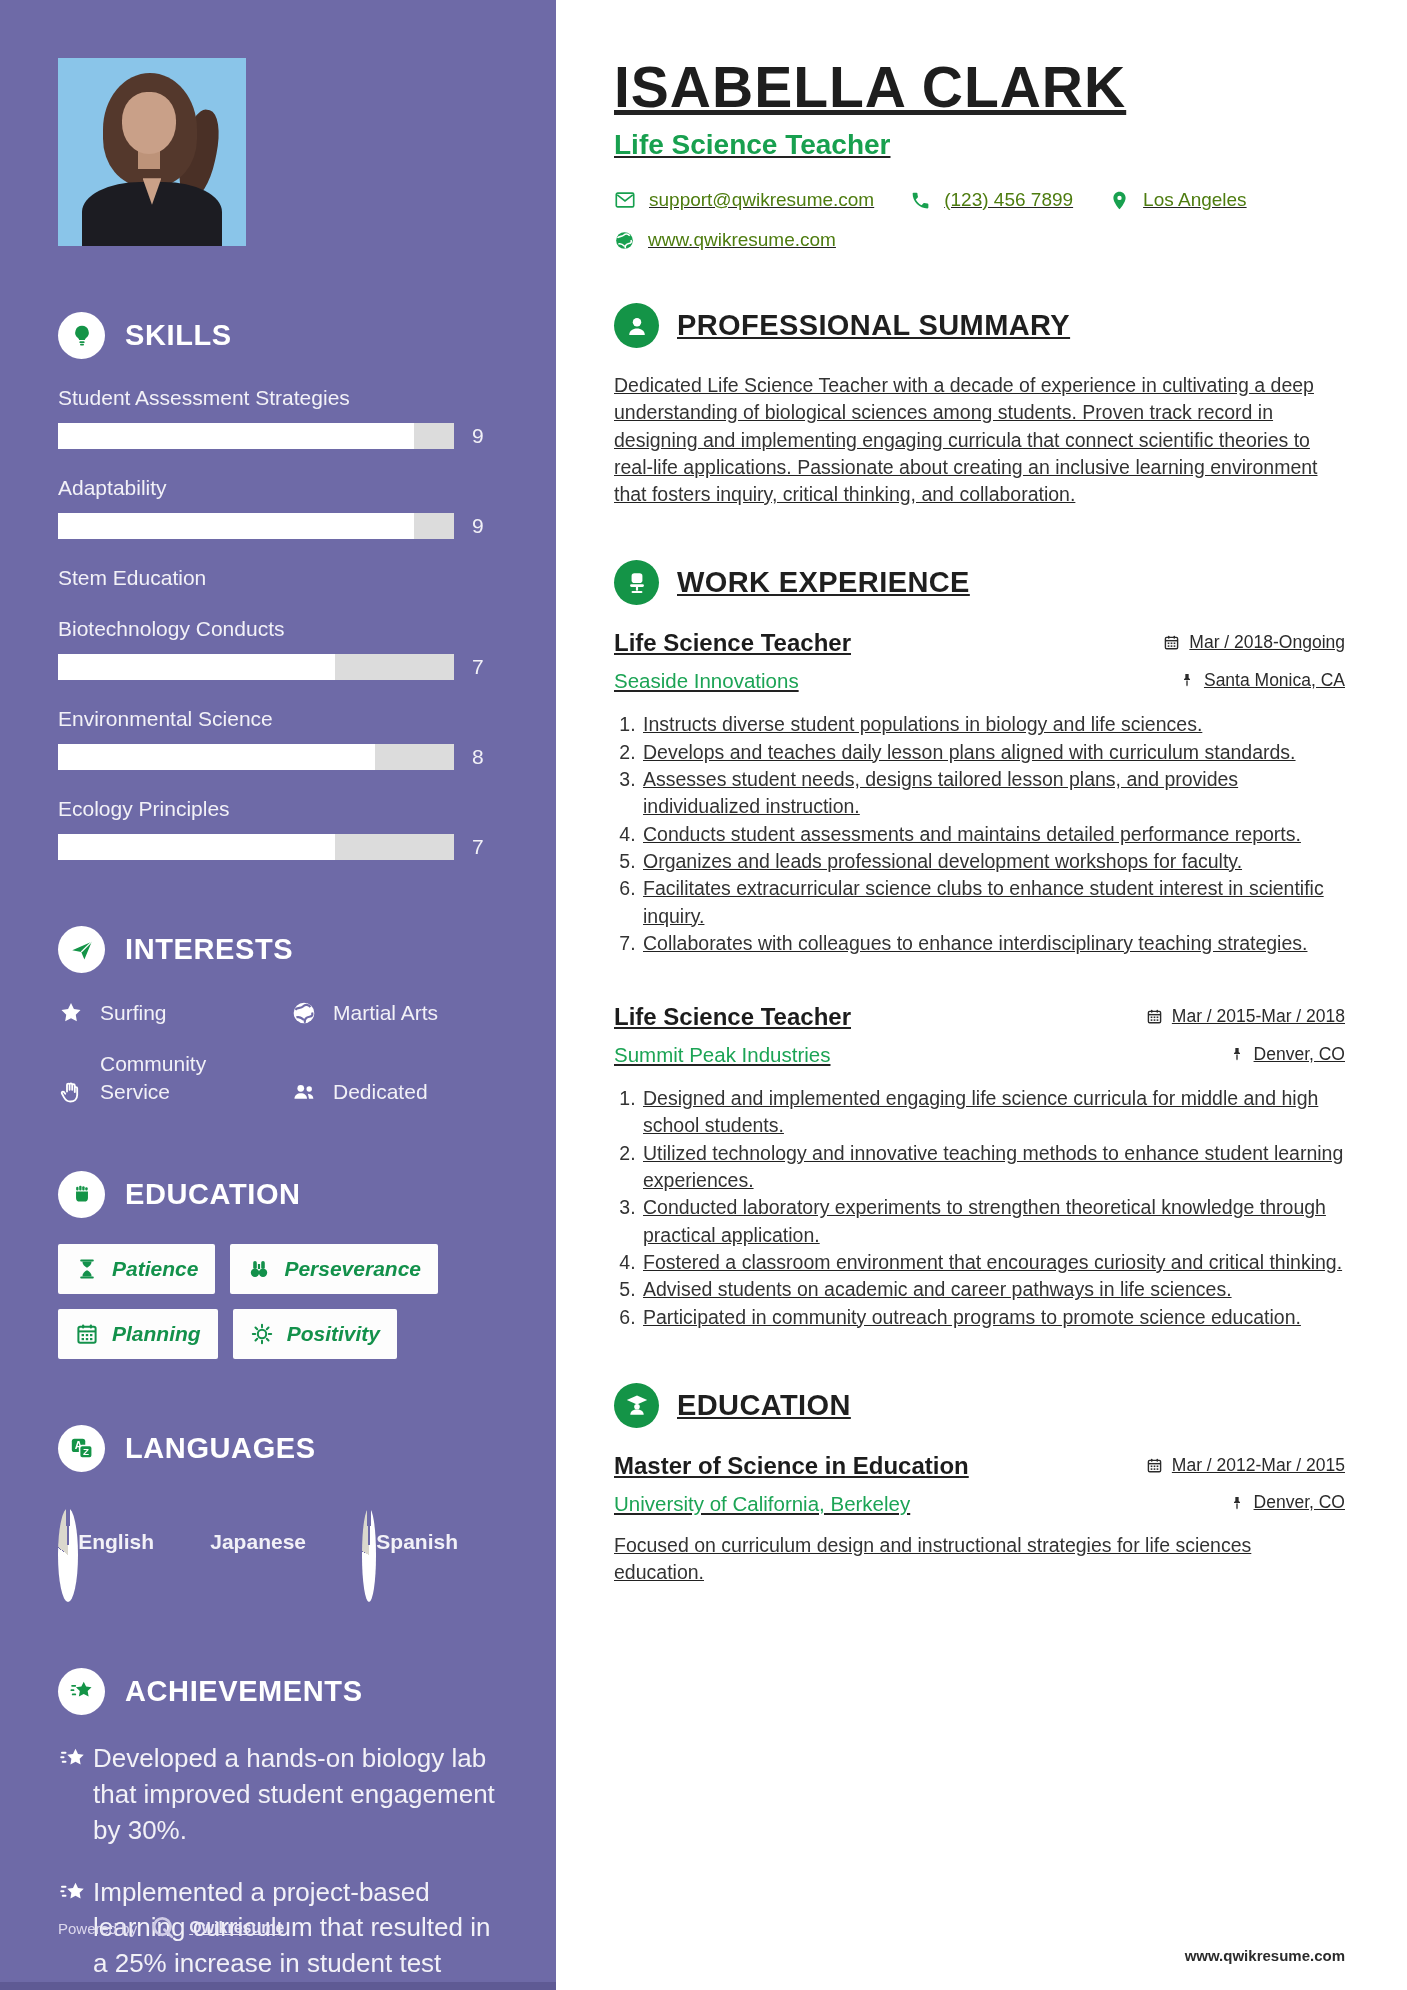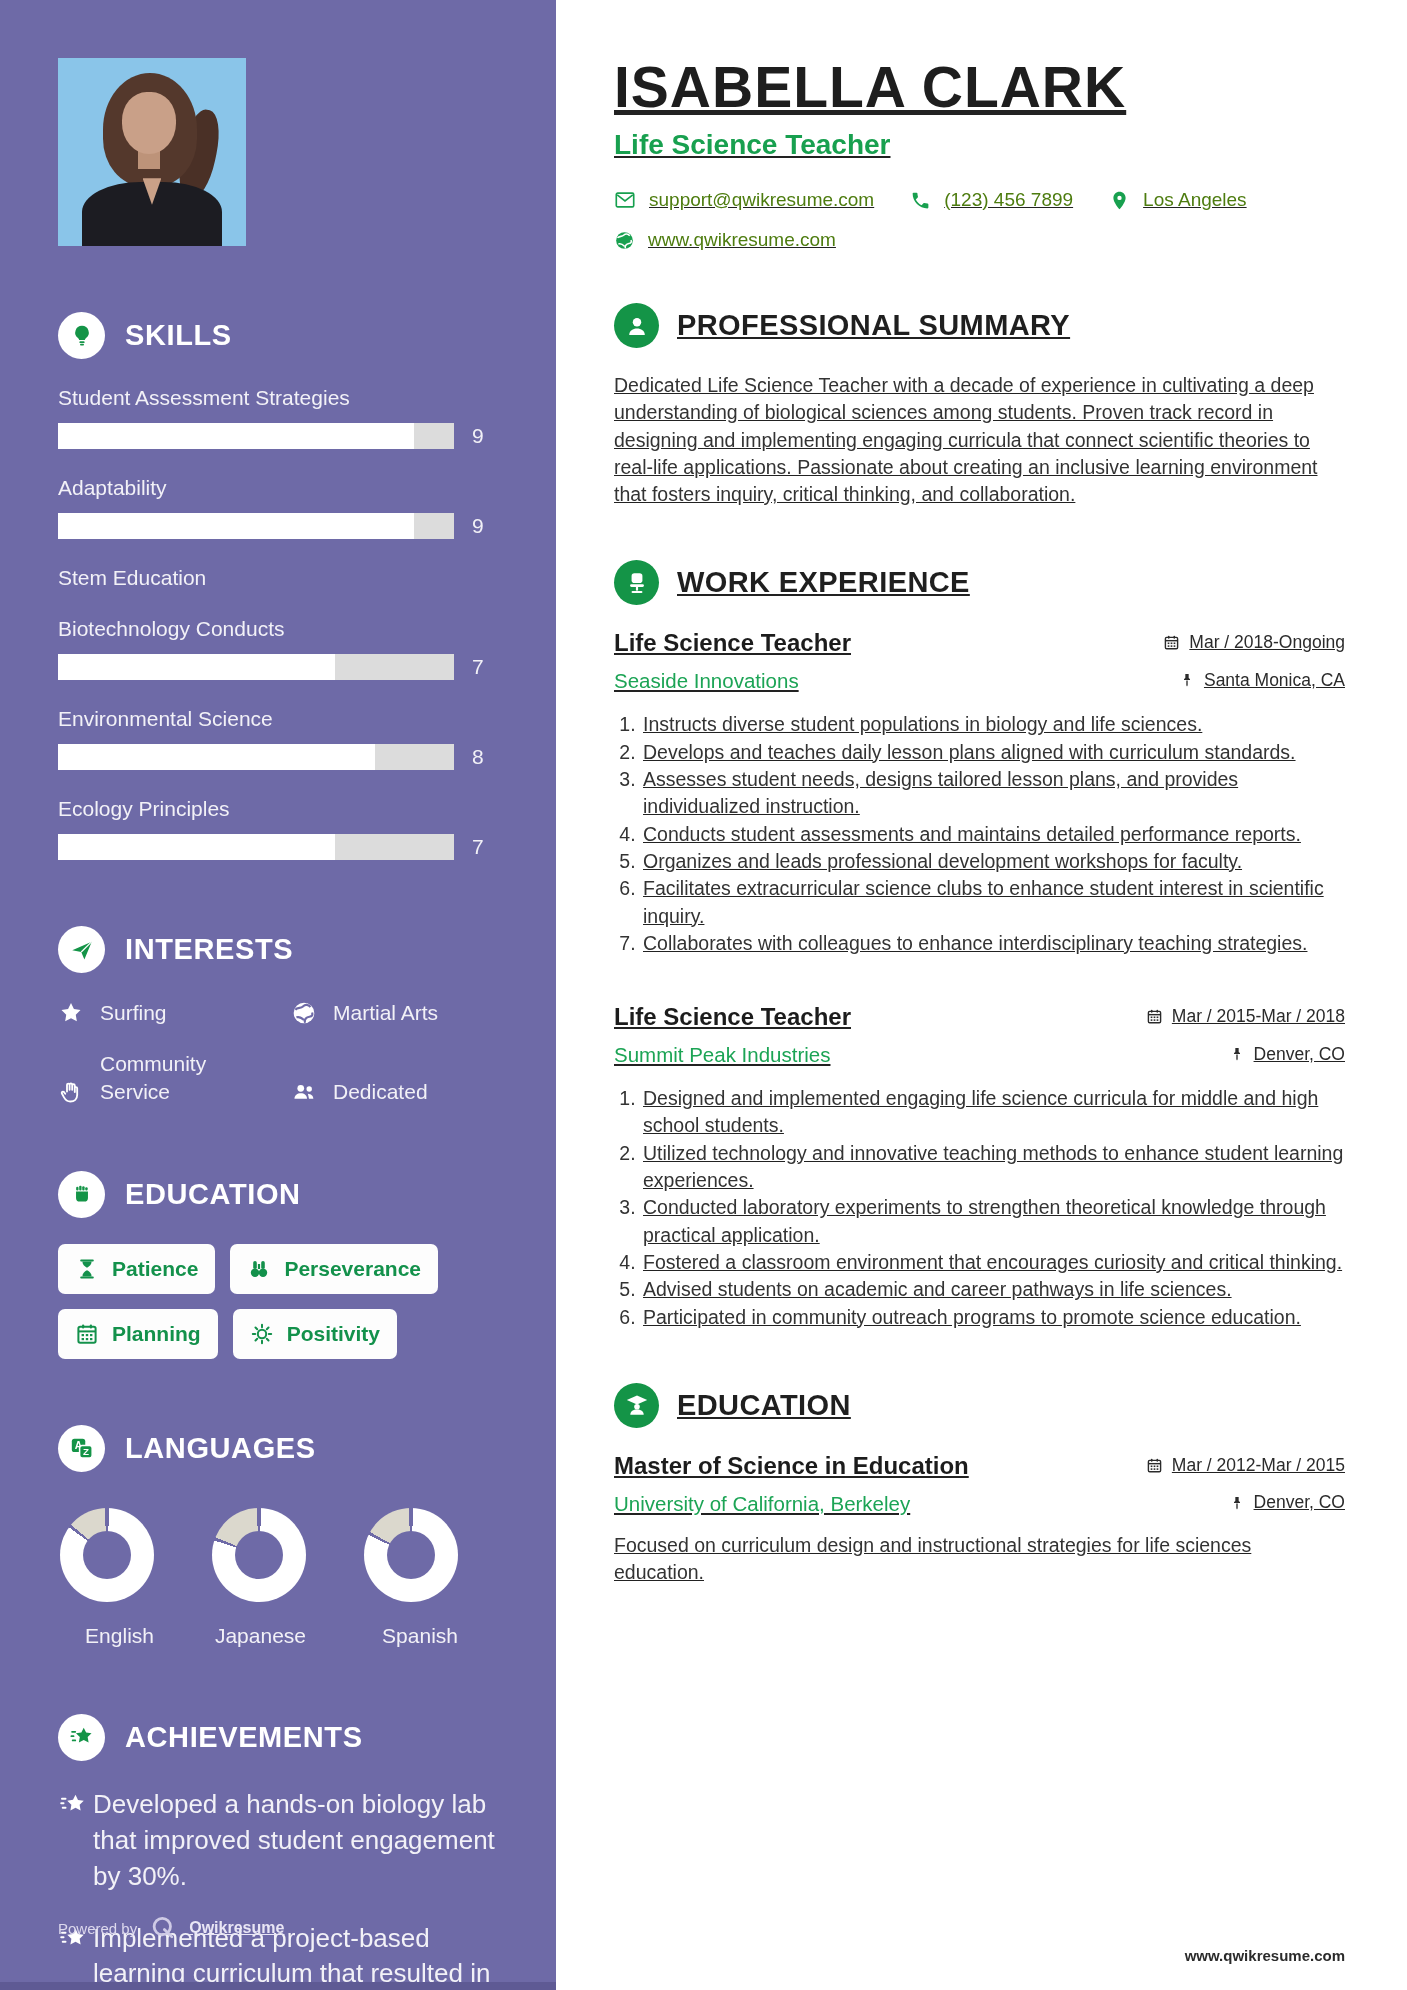--- a/index.html
+++ b/index.html
@@ -38,25 +38,25 @@
   .skill-fill { height:100%; background:#ffffff; }
   .skill-value { font-size:21px; width:34px; color:#f2f1f7; }
 
   
   .interest-grid { display:grid; grid-template-columns:1fr 1fr; column-gap:18px; row-gap:24px; margin-top:26px; }
   .interest-item { display:flex; gap:16px; font-size:21px; line-height:1.3; align-items:flex-end; color:#f2f1f7; }
   .interest-item svg { margin-top:1px; min-width:26px; }
 
   
   .chips { display:flex; flex-wrap:wrap; gap:15px; margin-top:26px; }
-  .chip { background:#fdfdfd; color:#13914b; border-radius:7px; display:flex; align-items:flex-end; gap:13px; padding:13px 17px; font-size:21px; font-weight:bold; }
+  .chip { background:#fdfdfd; color:#13914b; border-radius:2px; display:flex; align-items:flex-end; gap:13px; padding:13px 17px; font-size:21px; font-weight:bold;font-style:italic; }
 
   
   .donut-row { display:flex; gap:56px; margin-top:36px; }
-  .lang { display:flex; flex-direction:column; align-items:flex-end; width:96px; }
+  .lang { display:flex; flex-direction:row; align-items:flex-start; width:96px;font-weight:bold; }
   .donut { width:94px; height:94px; border-radius:50%; position:relative; }
   .donut::after { content:""; position:absolute; inset:23px; border-radius:50%; background:#6e6aa7; }
   .lang-label { margin-top:22px; font-size:21px; color:#f2f1f7; }
 
   
   .ach-item { display:flex; gap:5px; margin-top:26px; font-size:26px; line-height:1.38; color:#f2f1f7; }
   .ach-item svg { min-width:30px; margin-top:2px; }
 
   .powered { position:absolute; left:58px; bottom:48px; display:flex; align-items:center; gap:12px; }
   .powered-label { font-size:15px; color:#ddd9ee; }

